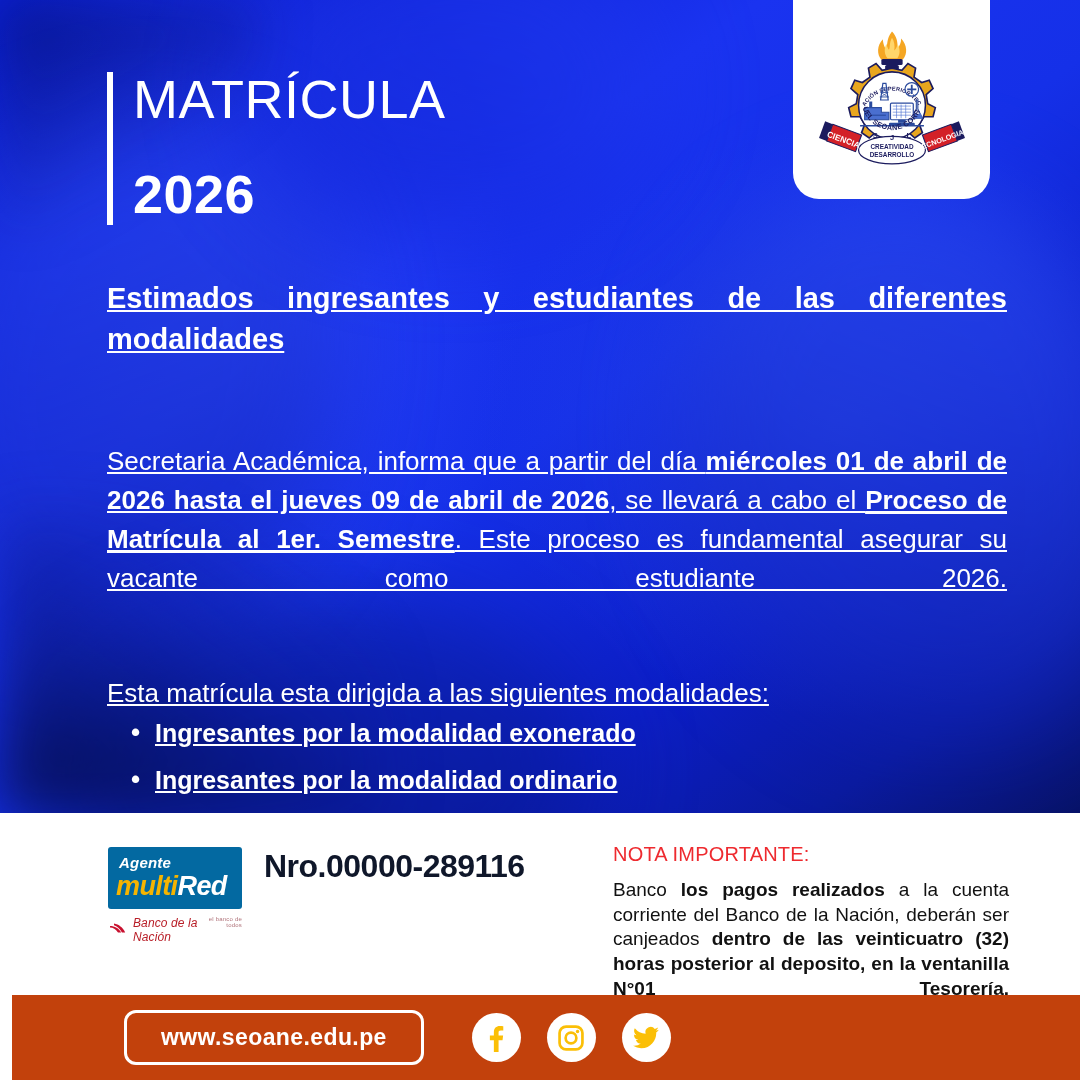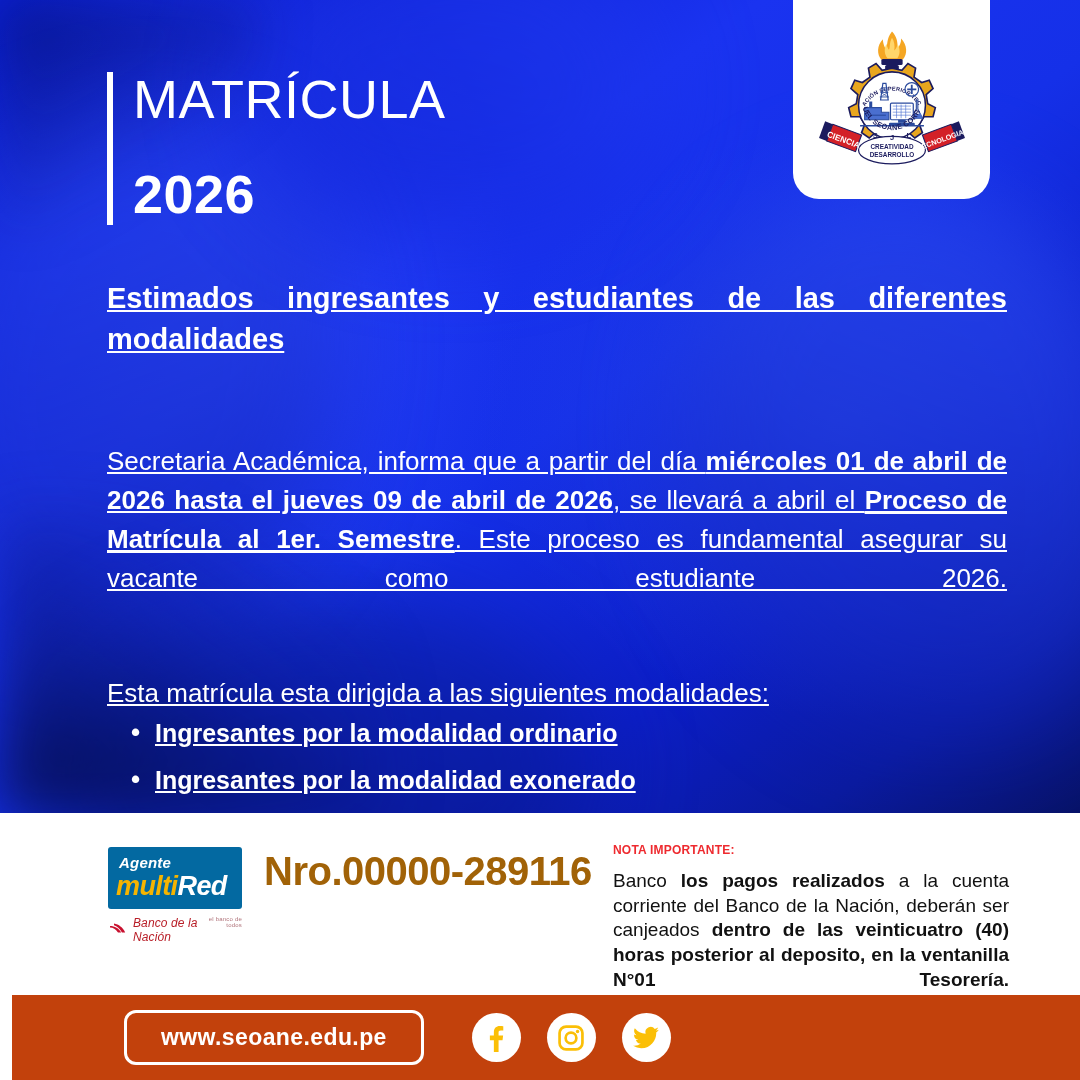--- a/index.html
+++ b/index.html
@@ -108,24 +108,24 @@
   .mr-multi{ color:#f5b400; }
   .mr-red{ color:#ffffff;font-style:italic; }
   .bn-row{ display:flex; align-items:center; margin-top:7px; gap:5px; }
   .bn-mark{ width:20px; height:16px; flex:none; }
   .bn-text{ display:flex; }
   .bn-name{ font-size:12px; font-weight:400; font-style:italic; color:#b81d27; letter-spacing:.1px; }
   .bn-tag{ font-size:6px; color:#b0737a; letter-spacing:.2px; text-align:right; }
 
   .cta-block{ margin-left:22px; padding-top:2px; }
   .cta-line1{ font-size:40px; font-weight:400; color:#e0232b; line-height:1.08; letter-spacing:-.5px; }
-  .cta-line2{ font-size:40px; font-weight:700; color:#a16207; line-height:1.12; letter-spacing:-.5px; }
+  .cta-line2{ font-size:32px; font-weight:700; color:#0f172a; line-height:1.12; letter-spacing:-.5px; }
 
   .note-block{ position:absolute; left:613px; top:30px; width:396px; }
-  .note-title{ font-size:12px; font-weight:700; color:#ee2a2f; margin-bottom:12px; letter-spacing:.2px; }
+  .note-title{ font-size:20px; font-weight:400; color:#ee2a2f; margin-bottom:12px; letter-spacing:.2px; }
   .note-body{
     font-size:19px; font-weight:400; color:#111111; line-height:1.30;
     text-align:justify; text-justify:inter-word;
   }
   .note-body::after{ content:""; display:inline-block; width:100%; }
 
   
   .yellow-bar{
     position:absolute; left:12px; top:995px; width:1080px; height:85px;
     background:#c2410c; display:flex; align-items:center;
@@ -238,27 +238,27 @@
         <path d="M178 132 L186 154 L196 150 L188 128 Z" fill="#1b1b5e"></path>
         <text x="164" y="156" font-size="9.6" fill="#ffffff" text-anchor="middle" font-family="'Liberation Sans',sans-serif" font-weight="bold" transform="rotate(-20 164 153)">TECNOLOGIA</text>
       </g>
     </svg>
   </div>
 
   <div class="content">
 
     <div class="lead">Estimados ingresantes y estudiantes de las diferentes modalidades</div>
 
-    <div class="para"><span>Secretaria Académica, informa que a partir del día </span><span class="b">miércoles 01 de abril de 2026 hasta el jueves 09 de abril de 2026</span><span>, se llevará a abril el </span><span class="bu">Proceso de Matrícula al 1er. Semestre</span><span>. Este proceso es fundamental asegurar su vacante como estudiante 2026.</span></div>
+    <div class="para"><span>Secretaria Académica, informa que a partir del día </span><span class="b">miércoles 01 de abril de 2026 hasta el jueves 09 de abril de 2026</span><span>, se llevará a cabo el </span><span class="bu">Proceso de Matrícula al 1er. Semestre</span><span>. Este proceso es fundamental asegurar su vacante como estudiante 2026.</span></div>
 
     <div class="intro-list">Esta matrícula esta dirigida a las siguientes modalidades:</div>
 
     <ul class="modalidades">
+      <li>Ingresantes por la modalidad exonerado</li>
       <li>Ingresantes por la modalidad ordinario</li>
-      <li>Ingresantes por la modalidad exonerado</li>
       <li>Traslados Internos</li>
       <li>Reincorporaciones</li>
     </ul>
   </div>
 
   <div class="white-panel">
 
     <div class="bank-block">
       <div class="multired">
         <div class="mr-box">
@@ -277,21 +277,21 @@
         </div>
       </div>
 
       <div class="cta-block">
         <div class="cta-line2">Nro.00000-289116</div>
       </div>
     </div>
 
     <div class="note-block">
       <div class="note-title">NOTA IMPORTANTE:</div>
-      <div class="note-body"><span>Banco </span><span class="b">los pagos realizados</span><span> a la cuenta corriente del Banco de la Nación, deberán ser canjeados </span><span class="b">dentro de las veinticuatro (40) horas posterior al deposito, en la ventanilla N°01 Tesorería.</span></div>
+      <div class="note-body"><span>Banco </span><span class="b">los pagos realizados</span><span> a la cuenta corriente del Banco de la Nación, deberán ser canjeados </span><span class="b">dentro de las veinticuatro (32) horas posterior al deposito, en la ventanilla N°01 Tesorería.</span></div>
     </div>
   </div>
 
   <div class="yellow-bar">
     <div class="url-pill">www.seoane.edu.pe</div>
     <div class="socials">
       <div class="soc">
         <svg width="28" height="28" viewBox="0 0 24 24">
           <path d="M14.2 24V13.9h3.4l.5-3.95h-3.9V7.43c0-1.14.32-1.92 1.96-1.92h2.08V1.97C17.88 1.92 16.65 1.8 15.22 1.8c-3 0-5.05 1.83-5.05 5.2v2.95H6.75v3.95h3.42V24z" fill="#fbbf06"></path>
         </svg>

